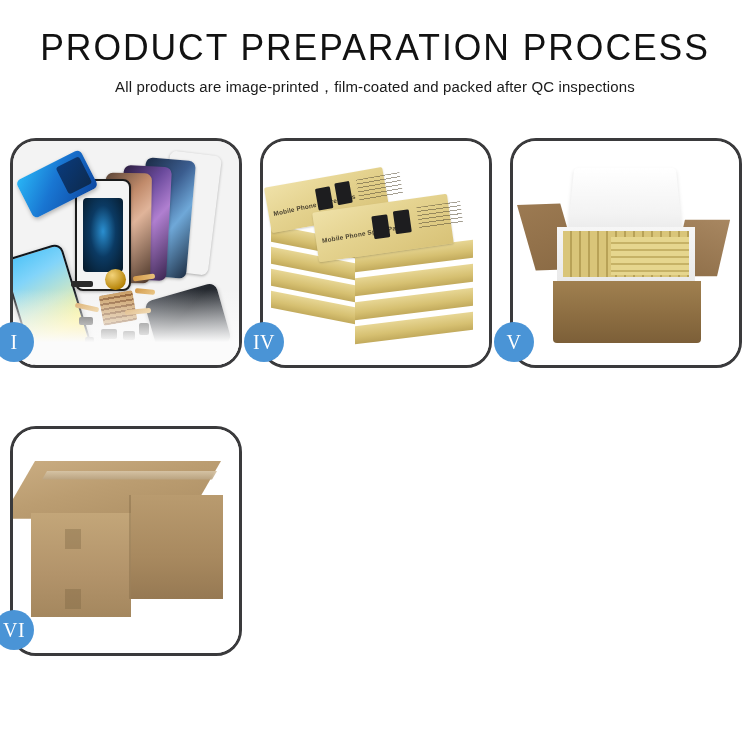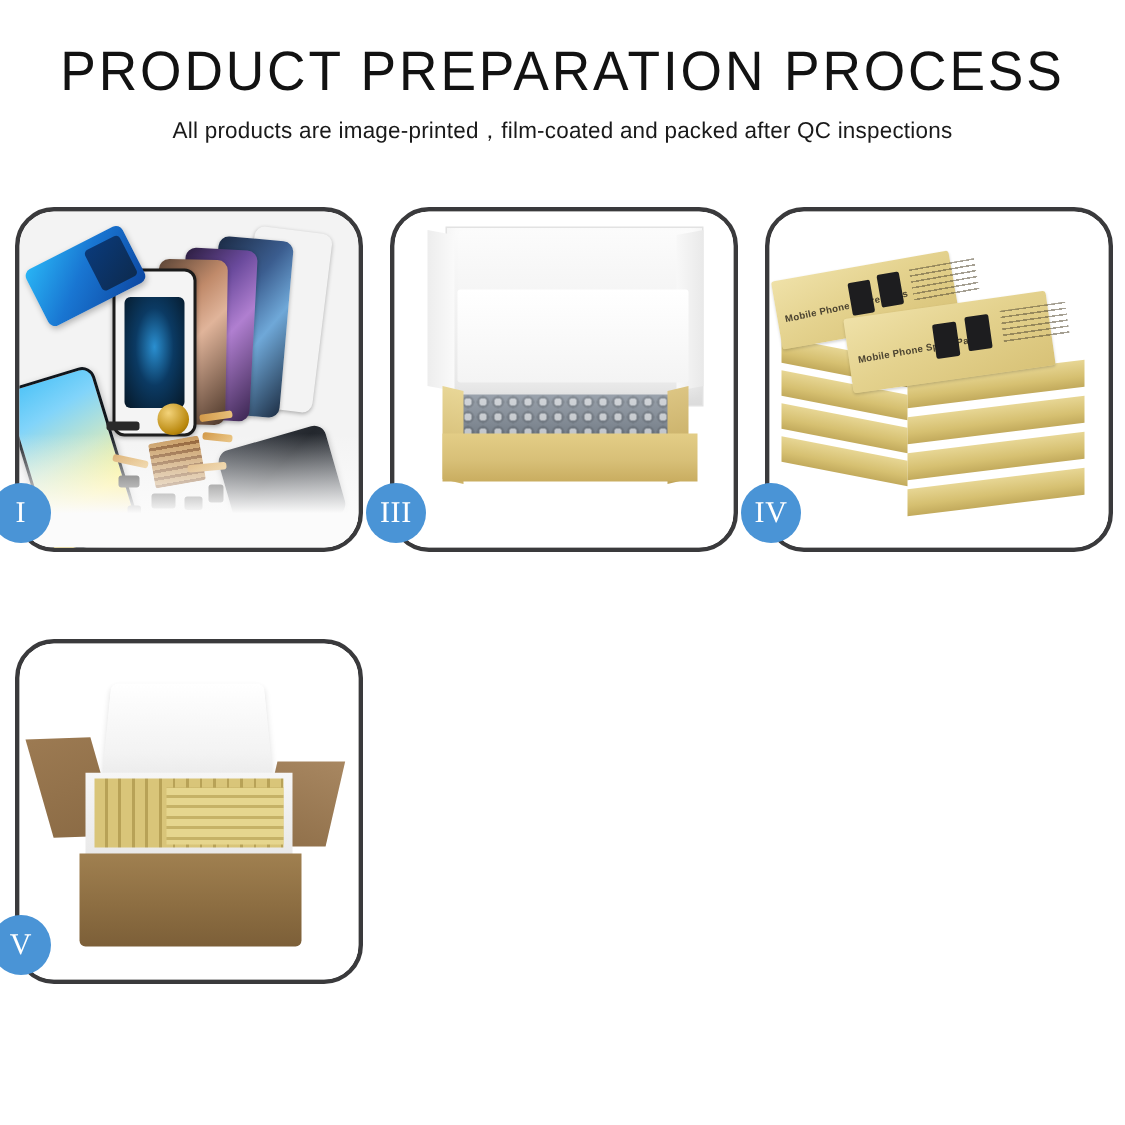--- a/index.html
+++ b/index.html
@@ -447,35 +447,20 @@
         <div class="flex-strip" style="left:120px; top:134px; width:22px; height:5px; transform:rotate(-8deg);"></div>
         <div class="flex-strip" style="left:122px; top:148px; width:20px; height:5px; transform:rotate(6deg);"></div>
         <div class="flex-strip" style="left:62px;  top:164px; width:24px; height:5px; transform:rotate(12deg);"></div>
         <div class="flex-strip" style="left:112px; top:168px; width:26px; height:5px; transform:rotate(-5deg);"></div>
       </div>
     </div>
     <div class="panel-badge">I</div>
   </div>
 
 
-  <div class="panel">
-    <div class="panel-inner">
-      <div class="panel-photo bg-white">
-        <div class="p3-lid"></div>
-        <div class="p3-lid-flapL"></div>
-        <div class="p3-lid-flapR"></div>
-        <div class="p3-foam"></div>
-        <div class="p3-bubble"></div>
-        <div class="p3-tray-left"></div>
-        <div class="p3-tray-right"></div>
-        <div class="p3-tray-front"></div>
-      </div>
-    </div>
-    <div class="panel-badge">III</div>
-  </div>
 
   <div class="panel">
     <div class="panel-inner">
       <div class="panel-photo bg-white">
         <div class="p4-stack">
 
           <div class="p4-side" style="left:8px;  top:92px;  width:84px; height:17px; transform:skewY(11deg);"></div>
           <div class="p4-side" style="left:8px;  top:114px; width:84px; height:17px; transform:skewY(11deg);"></div>
           <div class="p4-side" style="left:8px;  top:136px; width:84px; height:17px; transform:skewY(11deg);"></div>
           <div class="p4-side" style="left:8px;  top:158px; width:84px; height:17px; transform:skewY(11deg);"></div>
@@ -512,14 +497,28 @@
         <div class="p5-foamlid"></div>
         <div class="p5-inner"></div>
         <div class="p5-goods"></div>
         <div class="p5-goods2"></div>
         <div class="p5-front"></div>
       </div>
     </div>
     <div class="panel-badge">V</div>
   </div>
 
+  <div class="panel">
+    <div class="panel-inner">
+      <div class="panel-photo bg-white">
+        <div class="p6-top"></div>
+        <div class="p6-tape"></div>
+        <div class="p6-left"></div>
+        <div class="p6-right"></div>
+        <div class="p6-seam" style="left:52px;  top:100px; width:16px; height:20px;"></div>
+        <div class="p6-seam" style="left:52px;  top:160px; width:16px; height:20px;"></div>
+        <div class="p6-seam" style="left:116px; top:66px;  width:2px;  height:104px;"></div>
+      </div>
+    </div>
+    <div class="panel-badge">VI</div>
+  </div>
 
 </div>
 
 </body></html>

